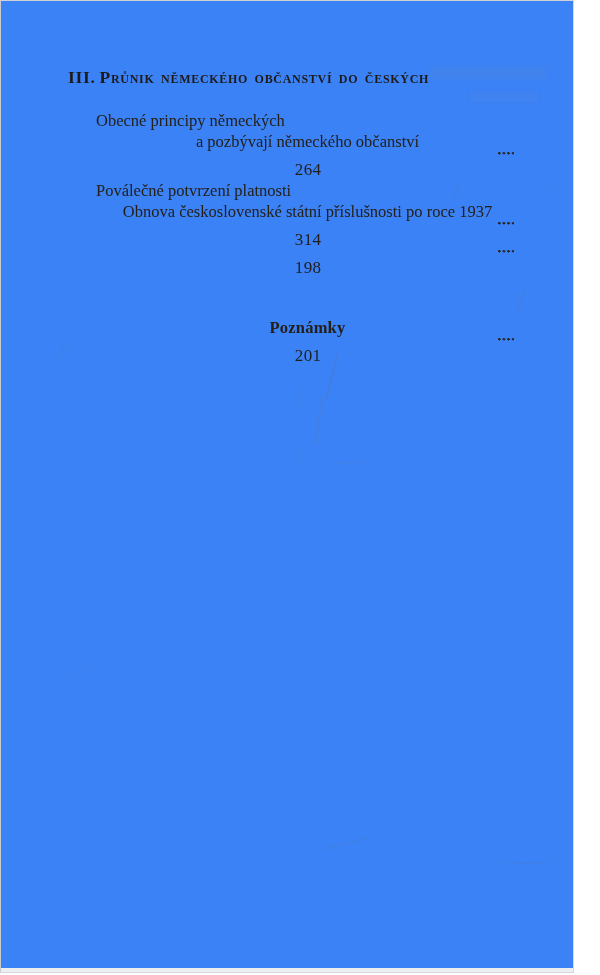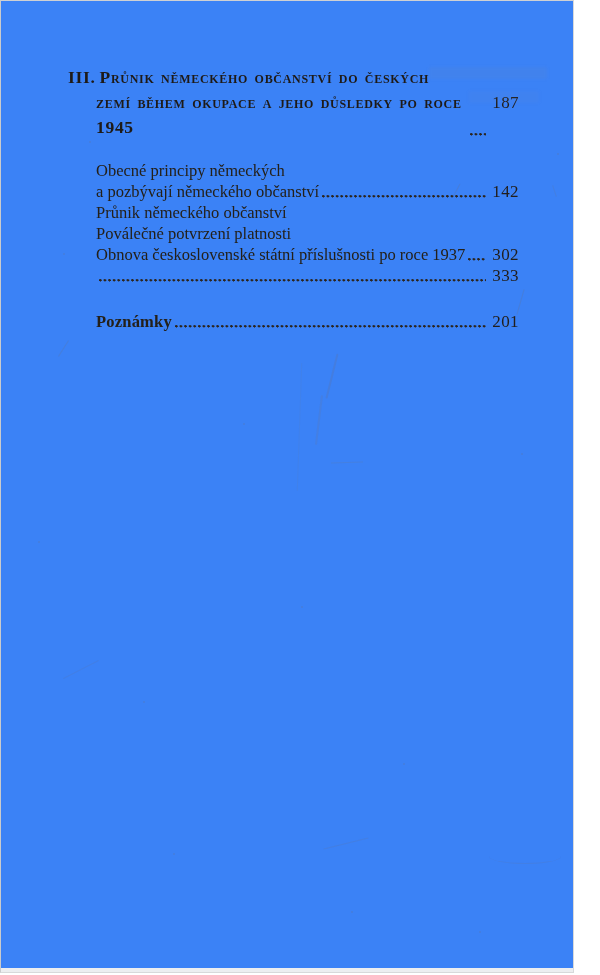--- a/index.html
+++ b/index.html
@@ -40,41 +40,41 @@
   .heading-row2 {
     display: flex; align-items: baseline;
     margin-left: 28px; line-height: 25px;
   }
   
   .entries {
     margin-left: 28px; margin-top: 20px;
     font-size: 16.5px; line-height: 21px;
     color: #242019;
   }
-  .toc-row { display: flex; align-items: flex-start; }
+  .toc-row { display: flex; align-items: center; flex-direction: column; }
   .dots {
     flex: 1 1 auto;
     min-width: 16px;
     align-self: flex-end;
     height: 3px;
     margin: 0 5px 4px 3px;
     background-image: radial-gradient(circle at 1.3px 1.3px, #2b2520 1.05px, rgba(0,0,0,0) 1.45px);
     background-size: 4.6px 3px;
     background-repeat: repeat-x;
     background-position: left bottom;
   }
   .pageno {
     font-size: 17px;
     font-weight: 400;
     letter-spacing: 0.4px;
     color: #221e1b;
     min-width: 28px;
     text-align: right;
   }
-  .notes-row { margin-top: 25px; }
+  .notes-row { margin-top: 39px; }
   .notes-label { font-weight: 700; letter-spacing: 0.2px; }
   
   .art { position: absolute; pointer-events: none; }
   .a1 { left: 330px; top: 352px; height: 46px; width: 1.5px;
         background: rgba(95,115,165,0.28); transform: rotate(14deg); border-radius: 2px; }
   .a2 { left: 317px; top: 394px; height: 50px; width: 1.5px;
         background: rgba(100,118,160,0.22); transform: rotate(7deg); border-radius: 2px; }
   .a3 { left: 298px; top: 362px; height: 128px; width: 1px;
         background: rgba(120,125,135,0.10); transform: rotate(2deg); }
   .a4 { left: 330px; top: 461px; width: 32px; height: 1px;
@@ -110,57 +110,51 @@
 <body>
 
 <div class="page">
 
   <div class="content">
 
     <div class="heading-line">
       <span class="sc">III.</span>
       <span class="sc">Průnik německého občanství do českých</span>
     </div>
-    <div class="heading-row2">
-      <span class="sc">zemí během okupace a jeho důsledky po roce 1945</span>
-      <span class="dots"></span>
-      <span class="pageno">187</span>
-    </div>
 
     <div class="entries">
 
       <div>
         <div>Obecné principy německých</div>
         <div class="toc-row">
           <span>a pozbývají německého občanství</span>
           <span class="dots"></span>
-          <span class="pageno">142</span>
+          <span class="pageno">264</span>
         </div>
       </div>
 
       <div>
-        <div>Průnik německého občanství</div>
       </div>
 
       <div>
         <div>Poválečné potvrzení platnosti</div>
       </div>
 
       <div>
         <div class="toc-row">
           <span>Obnova československé státní příslušnosti po roce 1937</span>
           <span class="dots"></span>
-          <span class="pageno">302</span>
+          <span class="pageno">314</span>
         </div>
       </div>
 
       <div>
         <div class="toc-row">
           <span class="dots"></span>
-          <span class="pageno">333</span>
+          <span class="pageno">198</span>
         </div>
       </div>
 
       <div class="toc-row notes-row">
         <span class="notes-label">Poznámky</span>
         <span class="dots"></span>
         <span class="pageno">201</span>
       </div>
 
     </div>

